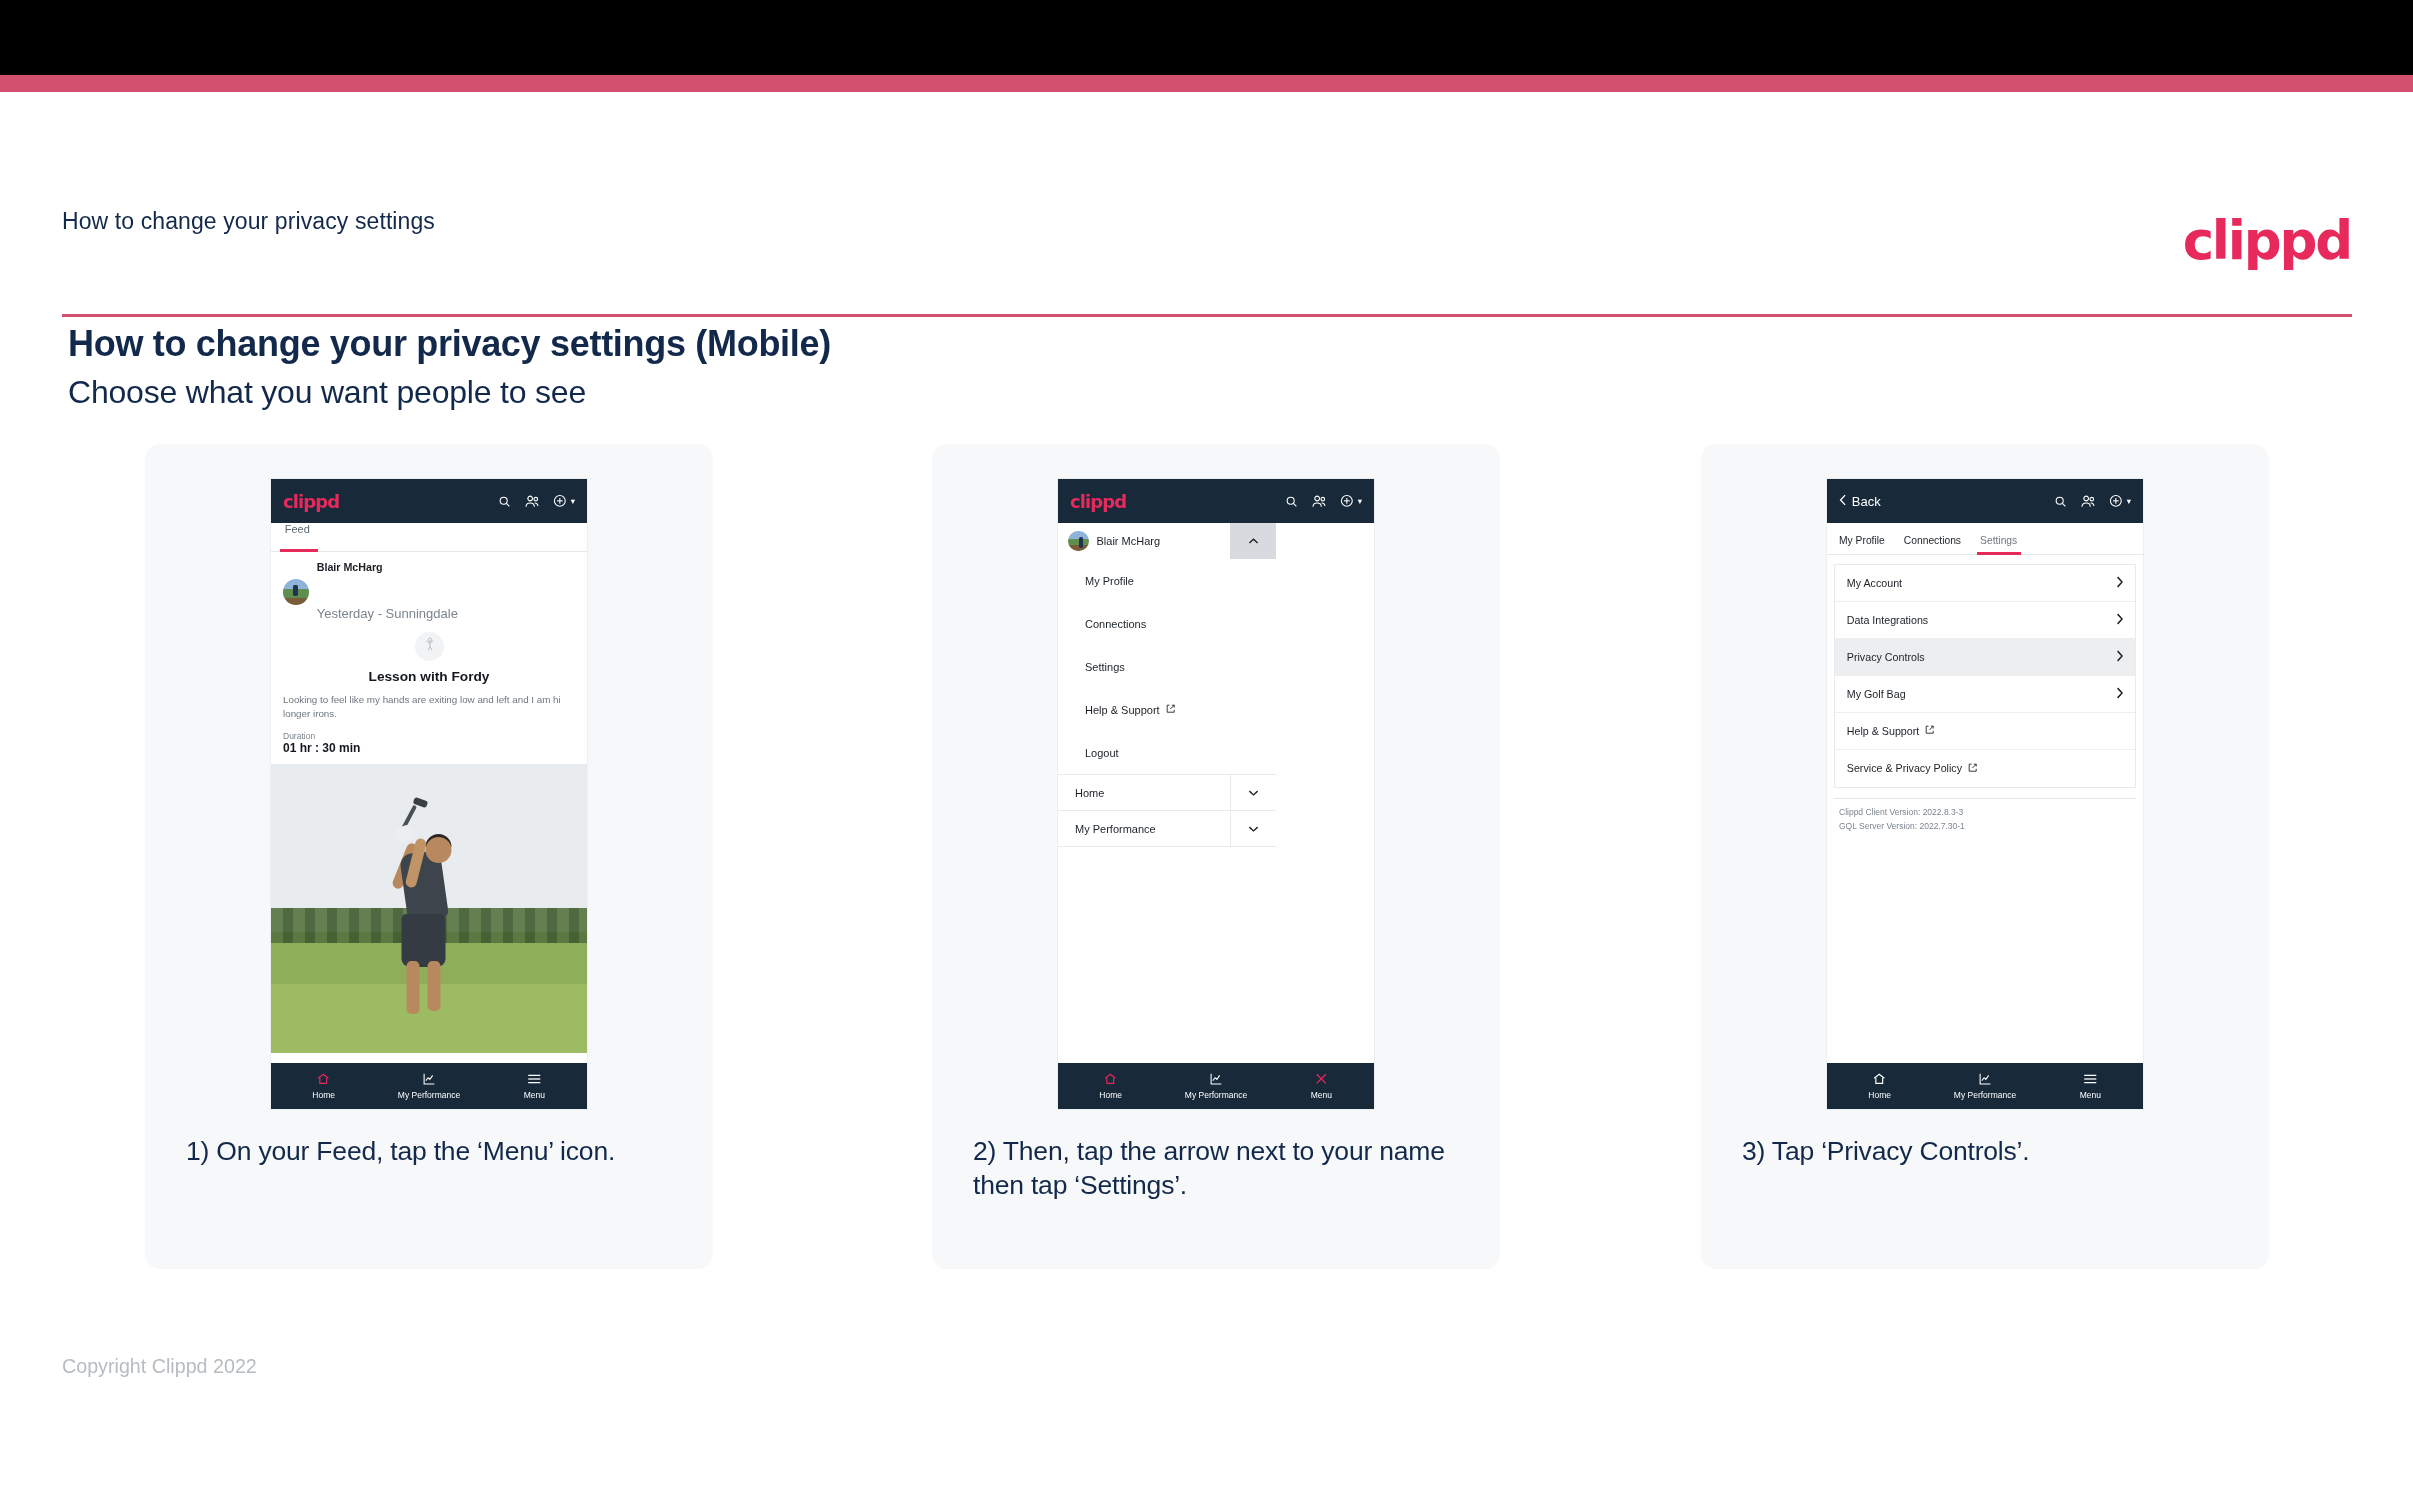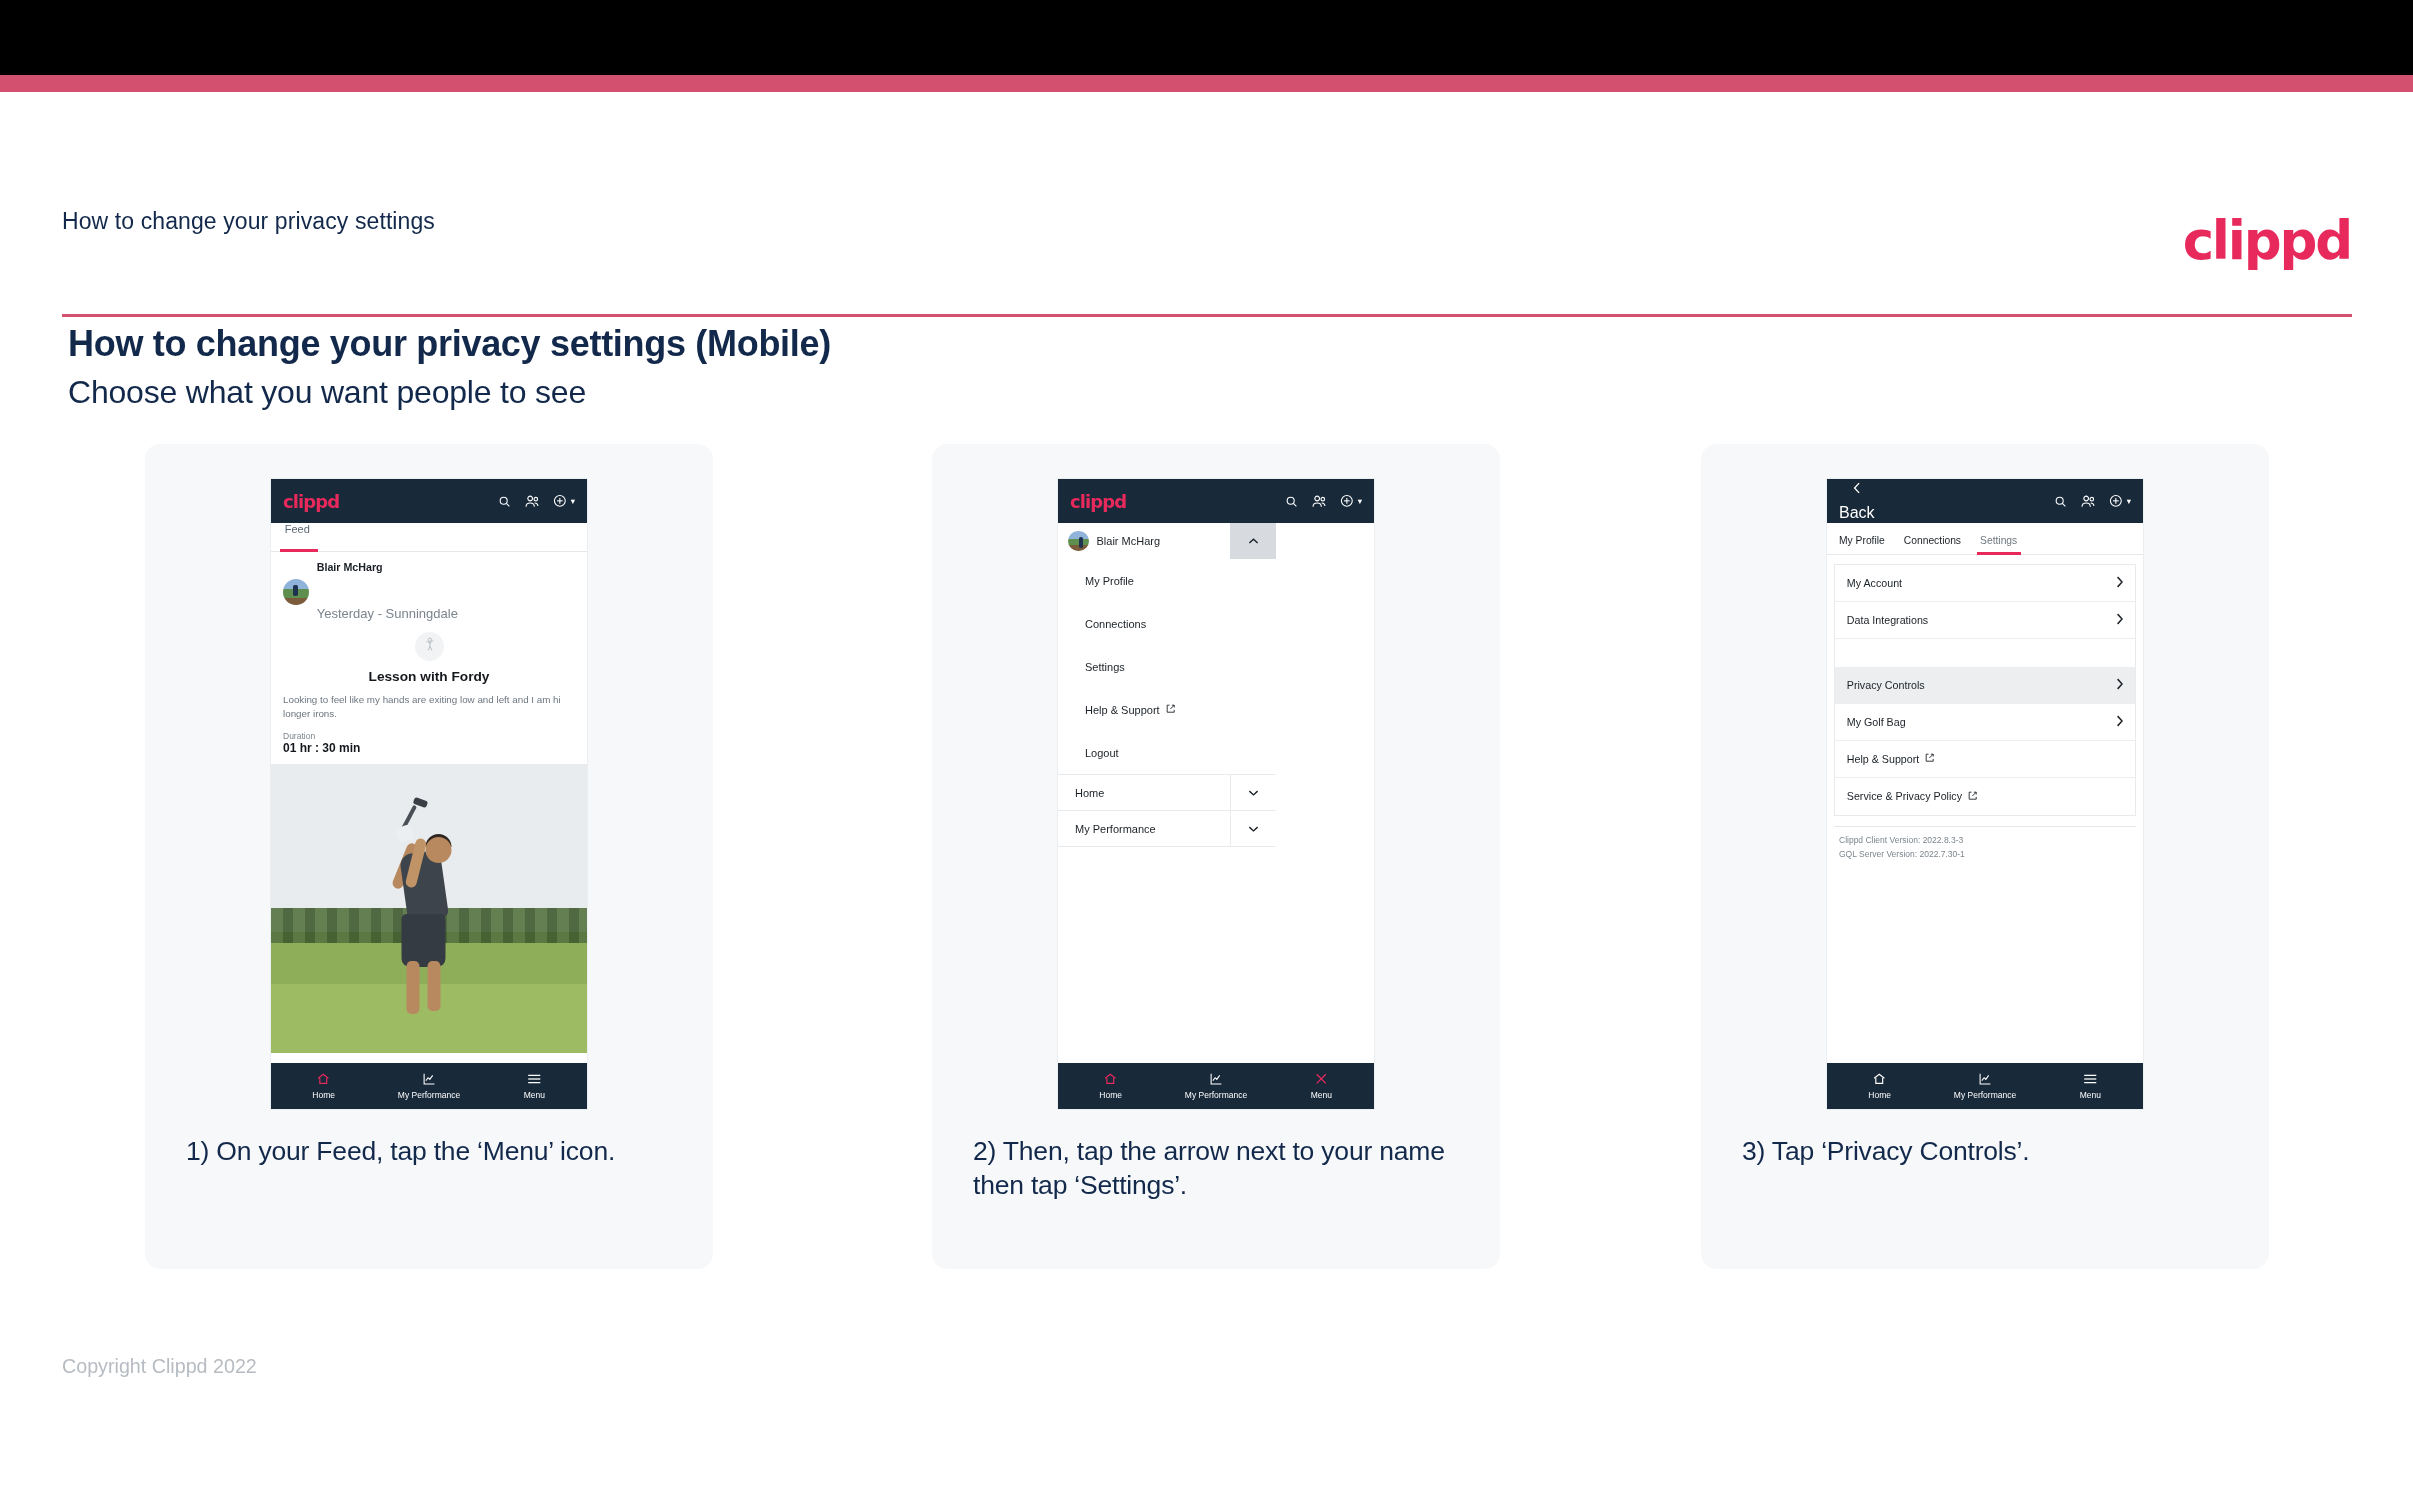--- a/index.html
+++ b/index.html
@@ -74,21 +74,21 @@
   
   .ph-header {
     position: relative; height: 44px; background: #18293a;
     display: flex; align-items: center; padding: 0 12px;
   }
   .ph-logo {
     font-family: "DejaVu Sans", sans-serif; font-weight: bold;
     color: #e8295c; font-size: 18px; letter-spacing: -0.9px;
   }
   .ph-back {
-    color: #ffffff; font-size: 16px; display: flex; align-items: center; gap: 5.1px; flex-direction: column;
+    color: #ffffff; font-size: 13px; display: flex; align-items: center; gap: 5.1px;
   }
   .ph-icons { margin-left: auto; display: flex; align-items: center; gap: 13.7px; }
   .ph-icons svg { display: block; }
   .chev-sm { color: #ffffff; font-size: 8.5px; margin-left: -9.4px; }
 
   
   .ph-tabrow {
     height: 29px; border-bottom: 0.9px solid #e6e8ea; position: relative;
     display: flex; padding: 0 13.7px;
   }
@@ -282,21 +282,21 @@
     content: ""; position: absolute; left: -3.4px; right: -3.4px; bottom: -0.9px;
     height: 2.6px; background: #e8295c;
   }
   .ph3-list { margin: 8.5px 6.8px 0 6.8px; border: 0.9px solid #e8eaec; background: #fff; }
   .ph3-row {
     height: 37px; display: flex; align-items: center; padding: 0 12px;
     font-size: 10.7px; color: #1b2127; border-bottom: 0.9px solid #eceef0;
     justify-content: space-between;
   }
   .ph3-row:last-child { border-bottom: none; }
-  .ph3-row.highlight { background: #eceef0; margin-top: 28px; }
+  .ph3-row.highlight { background: #eceef0; }
   .ph3-row-left { display: flex; align-items: center; gap: 6px; }
   .ph3-sep { margin: 10.3px 6.8px 0 6.8px; height: 0.9px; background: #e4e7e9; }
   .ph3-ver { padding: 7.7px 12px 0 12px; font-size: 8.5px; color: #7b848d; line-height: 1.55; }
 
   
   .footer {
     position: absolute; left: 62px; top: 1355px;
     font-size: 19.7px; color: #b6bcc2;
   }
 </style>

